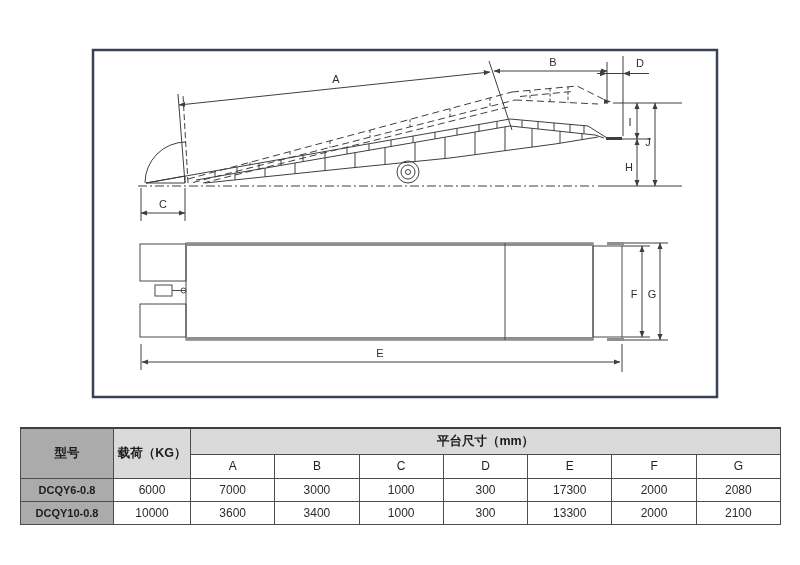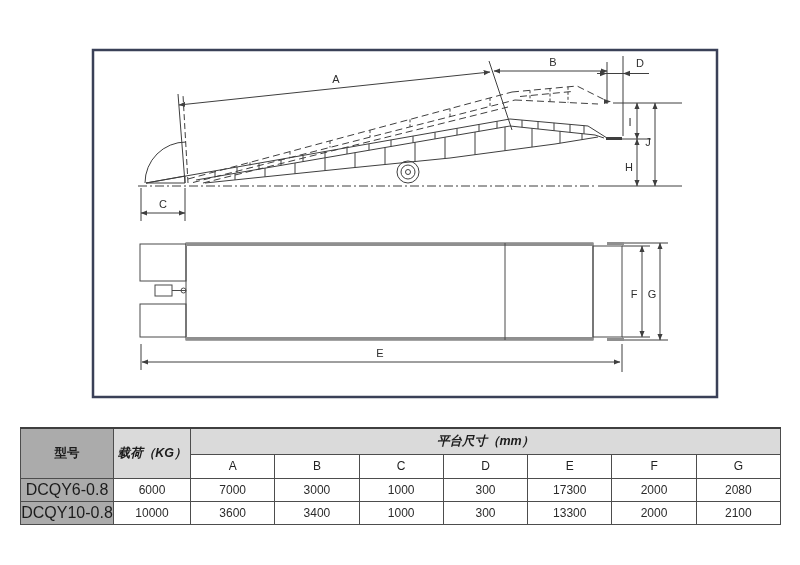--- a/index.html
+++ b/index.html
@@ -19,23 +19,23 @@
     border:1px solid #4d4d4d;border-top:2px solid #3f3f3f;
     font-size:12px;color:#1c1c1c;
   }
   table.spec th,table.spec td{
     border:1px solid #4d4d4d;text-align:center;vertical-align:middle;
     padding:0;overflow:hidden;white-space:nowrap;background:#ffffff;
   }
   tr.r1{height:26px;} tr.r2{height:24px;} tr.r3{height:23px;} tr.r4{height:23px;}
   .c-model{width:93px;} .c-load{width:77px;}
   .bg-grey{background:#ababab !important;}
-  .bg-light{background:#dadada !important;font-style:italic;}
+  .bg-light{background:#dadada !important;}
   .cn{font-weight:700;font-size:12.5px;}
-  .model{font-weight:400;font-size:16px;margin-top:36px;}
+  .model{font-weight:700;font-size:11px;margin-top:36px;}
   .dimh{font-weight:400;color:#222;}
   .num{font-weight:400;color:#2b2b2b;margin-left:14px;}
 </style>
 </head>
 <body>
 
 <div class="diagram-wrap">
 <svg width="800" height="420" viewBox="0 0 800 420">
   <defs>
     <marker id="arw" viewBox="0 0 10 10" refX="9" refY="5" markerWidth="7" markerHeight="7" orient="auto-start-reverse">

